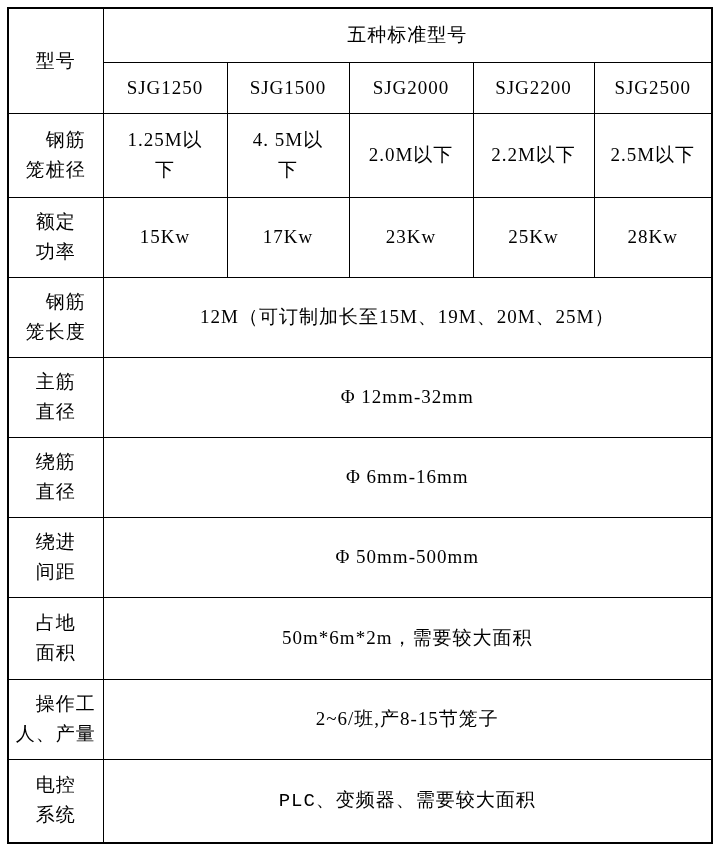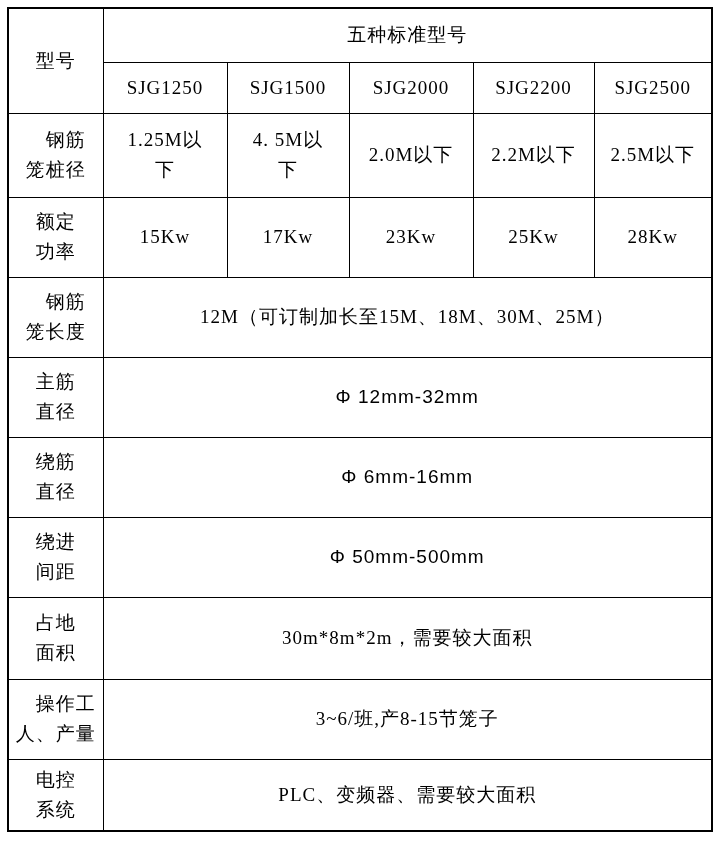--- a/index.html
+++ b/index.html
@@ -37,31 +37,31 @@
   tr.rA  { height: 54px; }
   tr.rB  { height: 51px; font-family: Liberation Serif, serif; }
   tr.r2  { height: 84px; }
   tr.r3  { height: 80px; margin-left: 48px; }
   tr.r4  { height: 80px; }
   tr.r5  { height: 80px; }
   tr.r6  { height: 80px; }
   tr.r7  { height: 80px; }
   tr.r8  { height: 82px; }
   tr.r9  { height: 80px; }
-  tr.r10 { height: 72px; }
+  tr.r10 { height: 84px; font-family: Liberation Mono, monospace; }
 
   td.model-cell {
     text-align: right;
     padding-right: 11px;
   }
   td.span-cell {
     padding-right: 56px; 
   }
   td.sans {
-    font-family: Liberation Sans, sans-serif;
+    font-family: Liberation Serif, serif;
     font-size: 17px;
     letter-spacing: 0;
   }
 </style>
 </head>
 <body>
 
 <table class="spec">
   <colgroup>
     <col style="width:95px">
@@ -102,21 +102,21 @@
       <td>15Kw</td>
       <td>17Kw</td>
       <td>23Kw</td>
       <td>25Kw</td>
       <td>28Kw</td>
     </tr>
 
     <tr class="r4">
       <td>　钢筋
 笼长度</td>
-      <td class="span-cell" colspan="5">12M（可订制加长至15M、18M、30M、25M）</td>
+      <td class="span-cell" colspan="5">12M（可订制加长至15M、19M、20M、25M）</td>
     </tr>
 
     <tr class="r5">
       <td>主筋
 直径</td>
       <td class="span-cell sans" colspan="5">Φ 12mm-32mm</td>
     </tr>
 
     <tr class="r6">
       <td>绕筋
@@ -126,27 +126,27 @@
 
     <tr class="r7">
       <td>绕进
 间距</td>
       <td class="span-cell sans" colspan="5">Φ 50mm-500mm</td>
     </tr>
 
     <tr class="r8">
       <td>占地
 面积</td>
-      <td class="span-cell" colspan="5">30m*8m*2m，需要较大面积</td>
+      <td class="span-cell" colspan="5">50m*6m*2m，需要较大面积</td>
     </tr>
 
     <tr class="r9">
       <td>　操作工
 人、产量</td>
-      <td class="span-cell" colspan="5">3~6/班,产8-15节笼子</td>
+      <td class="span-cell" colspan="5">2~6/班,产8-15节笼子</td>
     </tr>
 
     <tr class="r10">
       <td>电控
 系统</td>
       <td class="span-cell" colspan="5">PLC、变频器、需要较大面积</td>
     </tr>
   </tbody>
 </table>
 

